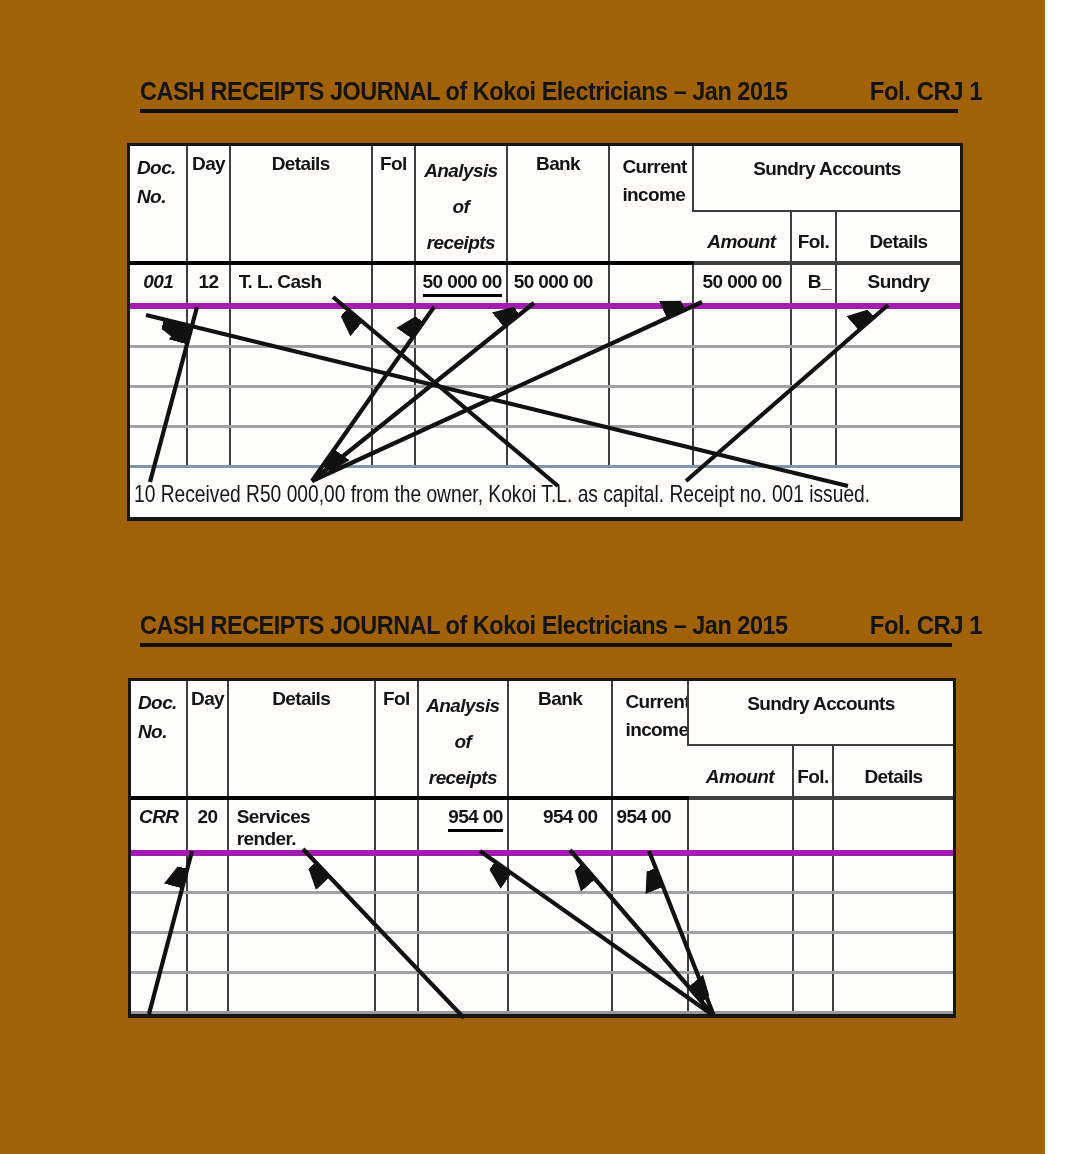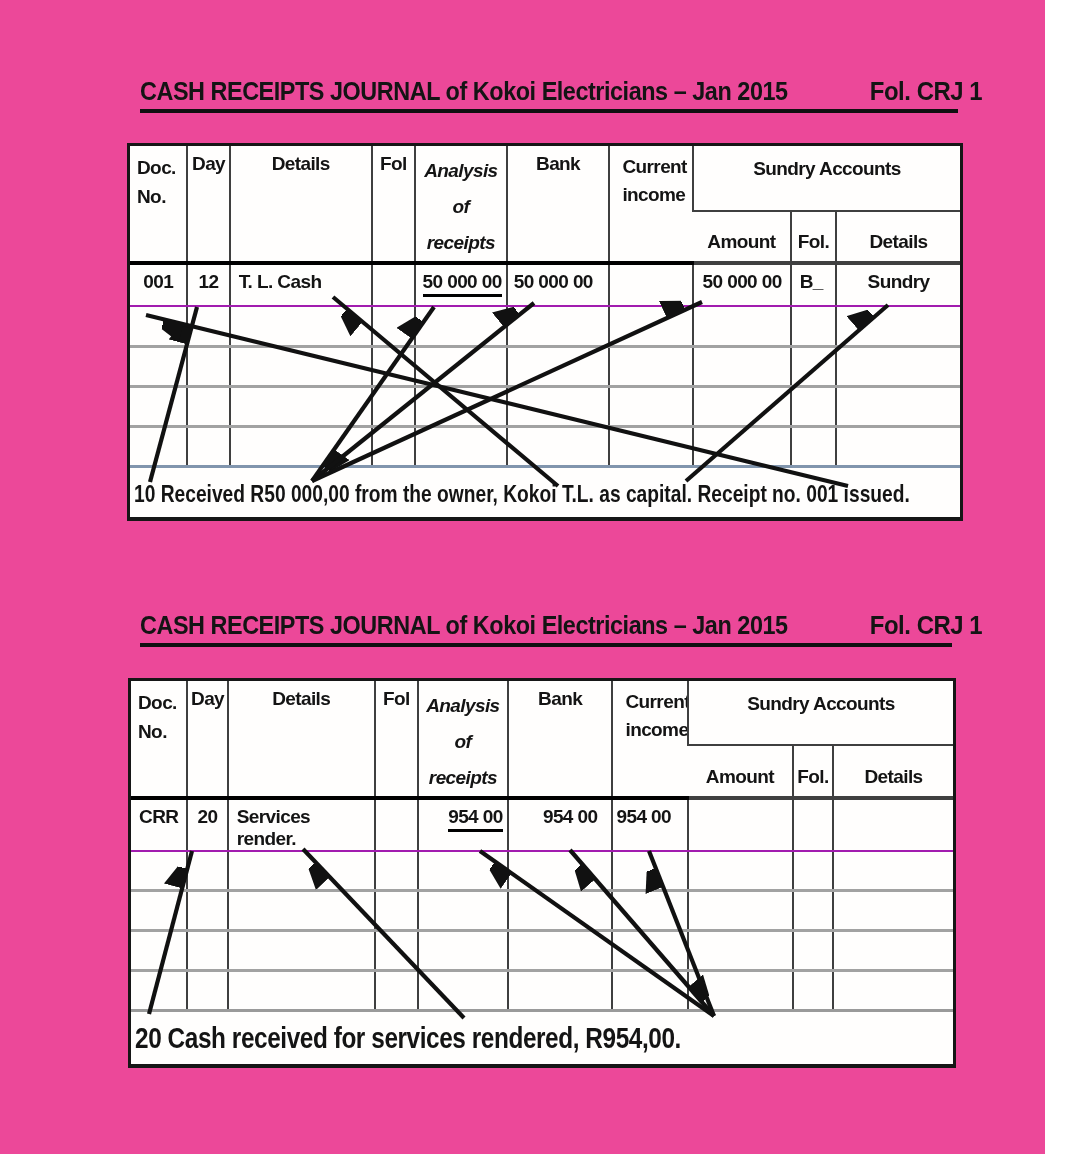--- a/index.html
+++ b/index.html
@@ -1,69 +1,69 @@
 <!DOCTYPE html>
 <html><head>
 <meta charset="utf-8">
 <style>
   html,body{margin:0;padding:0;background:#ffffff;}
   body{font-family:"Liberation Sans", sans-serif; color:#141414;}
-  .page{position:relative;width:1045px;height:1154px;background:#ec4899;overflow:hidden;}
+  .page{position:relative;width:1045px;height:1154px;background:#a16207;overflow:hidden;}
 
   
   .jtitle{position:absolute;display:flex;justify-content:space-between;align-items:flex-end;
           border-bottom:4px solid #101010;padding-bottom:2px;font-weight:700;font-size:26px;
           letter-spacing:-0.5px;white-space:nowrap;}
   .jtitle .t-main{display:inline-block;transform:scaleX(0.90);transform-origin:0 100%;}
   .jtitle .t-fol{display:inline-block;transform:scaleX(0.92);transform-origin:100% 100%;}
   .j1-title{top:76px;left:140px;width:818px;}
   .j2-title{top:610px;left:140px;width:812px;}
 
   
   .jbox{position:absolute;background:#fffefd;border:3px solid #161616;border-bottom-width:4px;}
   .j1-box{top:143px;left:127px;width:830px;}
   .j2-box{top:678px;left:128px;width:822px;}
 
   table.grid{width:100%;border-collapse:collapse;table-layout:fixed;}
   .grid th,.grid td{border-left:2px solid #3f3f3f;padding:0;overflow:hidden;
         font-weight:700;font-size:19px;letter-spacing:-0.6px;line-height:1.15;}
-  .grid th:first-child,.grid td:first-child{border-left:none;}
+  .grid th:first-child,.grid td:first-child{border-left:none;font-style:italic;}
 
   
   .grid th{vertical-align:top;text-align:center;padding-top:7px;border-bottom:4px solid #000;}
   .grid th.h-doc{text-align:left;padding-left:7px;line-height:1.55;}
   .grid th.h-cur{text-align:left;padding-left:12px;line-height:1.45;}
   .grid th.h-ana div{line-height:36px;font-style:italic;}
   .grid th.h-sundry{border-bottom:2px solid #3f3f3f;padding-top:12px;margin-top:10px;}
   .grid tr.hr2 th{vertical-align:bottom;padding-bottom:8px;border-bottom:4px solid #404040;}
 
   .j1-box tr.hr1{height:62px;} .j1-box tr.hr2{height:50px;} .j1-box tr.data{height:43px;}
   .j2-box tr.hr1{height:62px;} .j2-box tr.hr2{height:52px;} .j2-box tr.data{height:47px;}
   tr.empty{height:40px;}
 
   
-  .grid tr.data td{vertical-align:top;padding-top:6px;border-bottom:2px solid #a21caf;margin-top:24px;}
+  .grid tr.data td{vertical-align:top;padding-top:6px;border-bottom:6px solid #a21caf;margin-top:24px;}
   td.c-doc{text-align:center;} td.c-day{text-align:center;}
   td.c-det{text-align:left;padding-left:8px;}
   td.c-ana{text-align:right;padding-right:4px;}
   .j1-box td.c-bank{text-align:left;padding-left:6px;}
   .j2-box td.c-bank{text-align:right;padding-right:14px;}
   .j2-box td.c-cur{text-align:right;padding-right:16px;}
   td.c-amt{text-align:right;padding-right:8px;}
-  td.c-sfol{text-align:left;padding-left:8px;}
+  td.c-sfol{text-align:left;padding-left:16px;}
   td.c-sdet{text-align:center;}
   span.u{display:inline-block;border-bottom:3px solid #000;padding-bottom:1px;}
 
   
   tr.empty td{border-bottom:3px solid #a2a2a2;}
   .j1-box tr.empty-last td{border-bottom:3px solid #8195ad;} 
   .j2-box tr.empty-last td{border-bottom:3px solid #9a9a9a;}
 
   
-  .caption{white-space:nowrap;font-weight:700;padding:10px 2px 9px 4px;}
+  .caption{white-space:nowrap;font-weight:400;padding:10px 2px 9px 4px;}
   .caption span{display:inline-block;transform-origin:0 50%;}
   .j1-box .caption{padding-top:12px;}
   .j1-box .caption span{font-size:24px;transform:scaleX(0.80);}
   .j2-box .caption span{font-size:29px;transform:scaleX(0.84);letter-spacing:-0.5px;}
 
   
   svg.overlay{position:absolute;top:0;left:0;pointer-events:none;z-index:5;}
   .arrow{stroke:#111111;stroke-width:4.2;}
 </style>
 </head>
@@ -283,23 +283,20 @@
             <td></td>
             <td></td>
             <td></td>
             <td></td>
             <td></td>
             <td></td>
             <td></td>
           </tr>
     </tbody>
       </table>
-    <div class="caption">
-      <span>20 Cash received for services rendered, R954,00.</span>
-    </div>
   </div>
 
   <svg class="overlay" id="arrow-overlay" width="1080" height="1154" viewBox="0 0 1080 1154">
     <defs>
       <marker id="ah" markerWidth="4.8" markerHeight="4.8" refX="9.2" refY="4.5" orient="auto-start-reverse">
         <path d="M0,0 L10,4.5 L0,9 Z" fill="#111111"></path>
       </marker>
     </defs>
   <line x1="150" y1="482" x2="197" y2="307" class="arrow" marker-end="url(#ah)"></line>
       <line x1="848" y1="486" x2="146" y2="315" class="arrow" marker-end="url(#ah)"></line>

